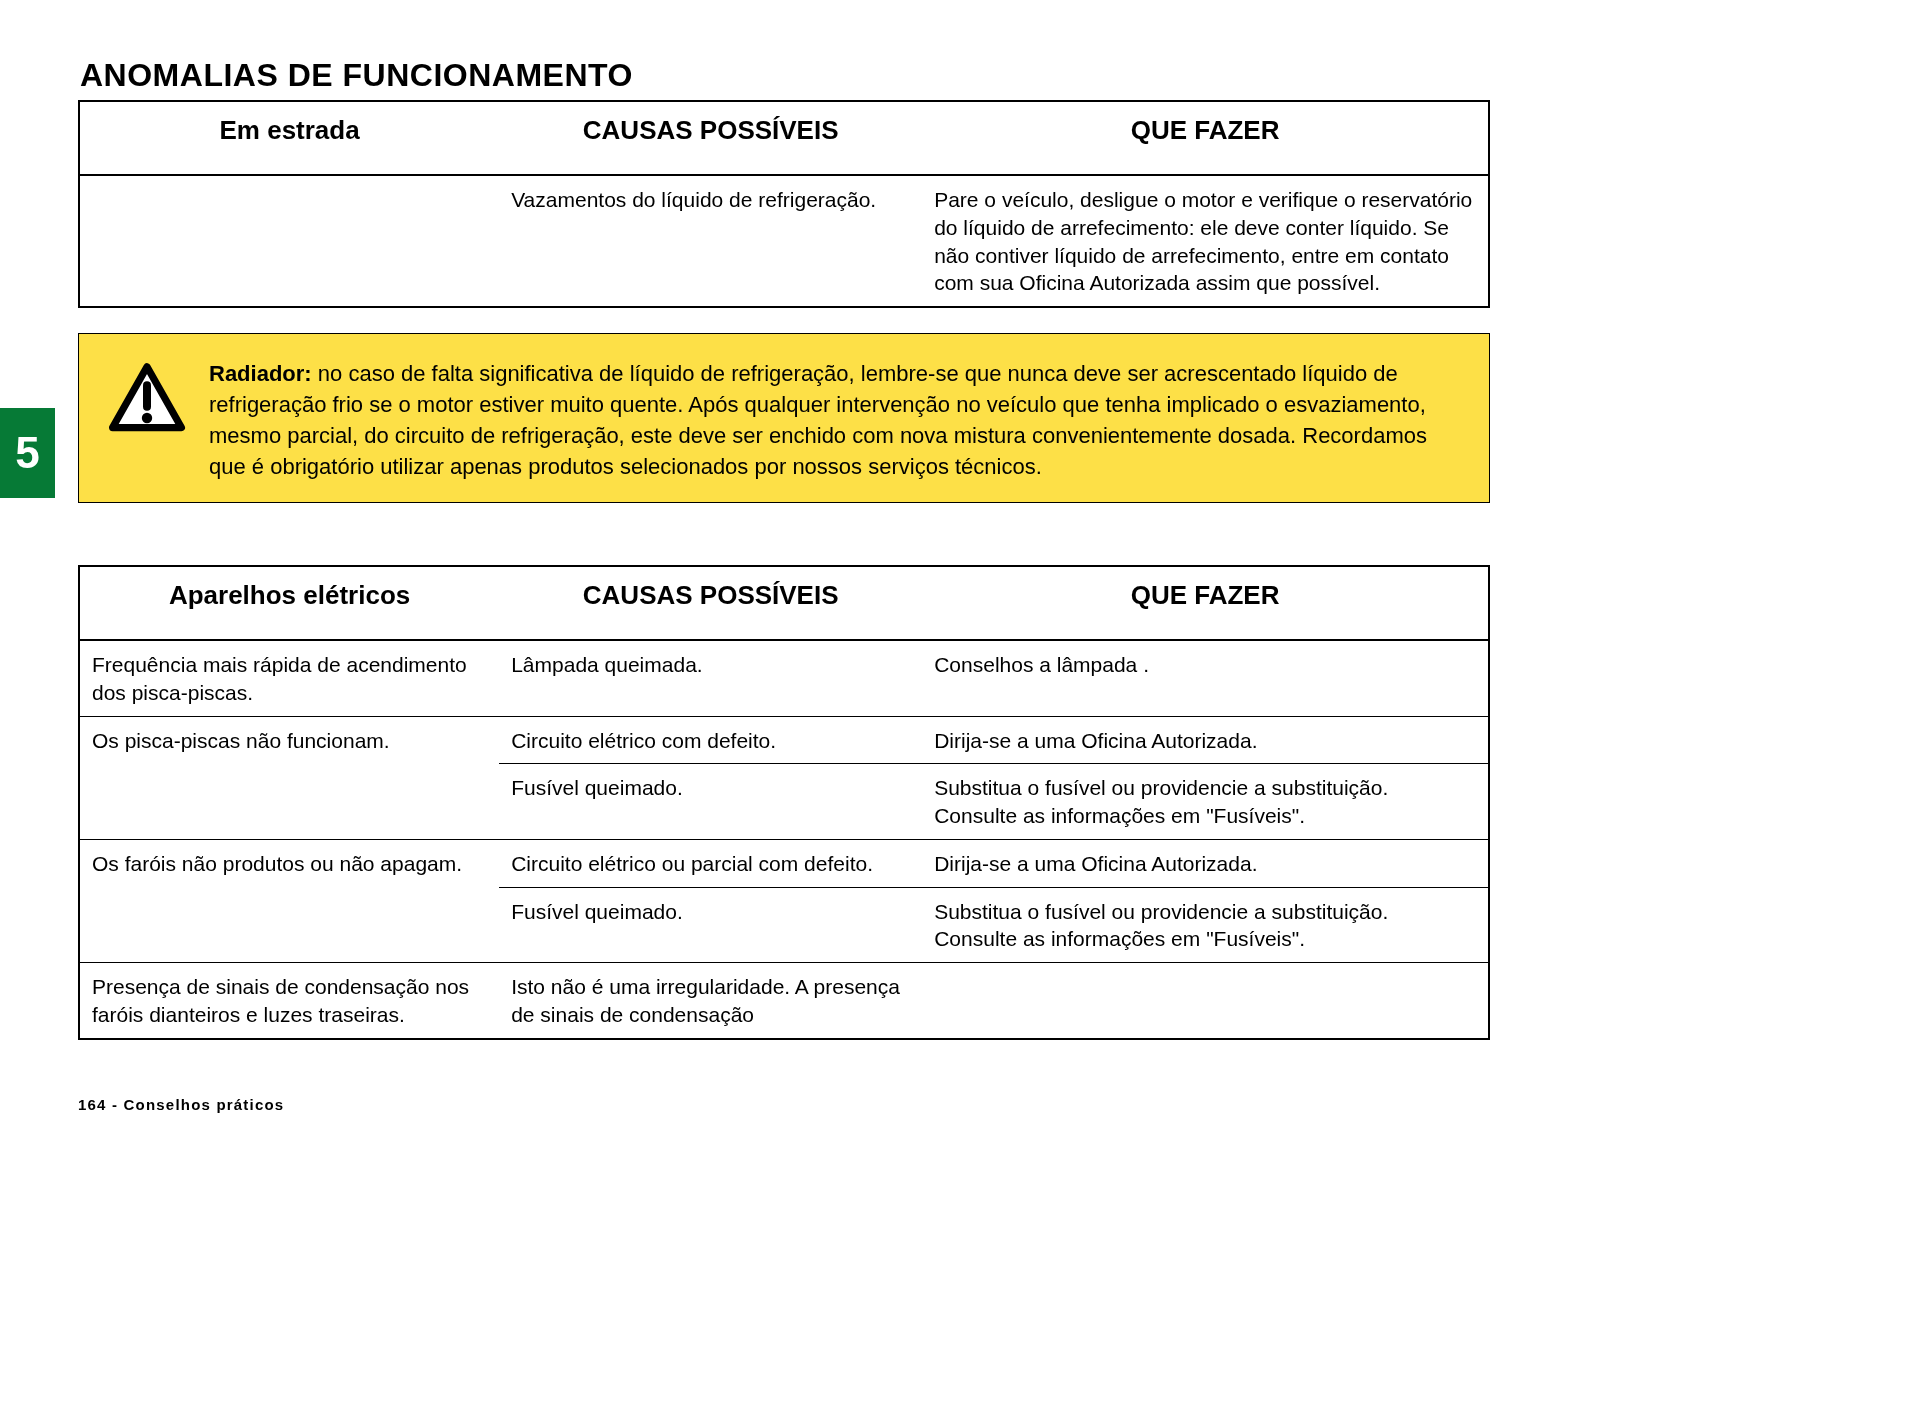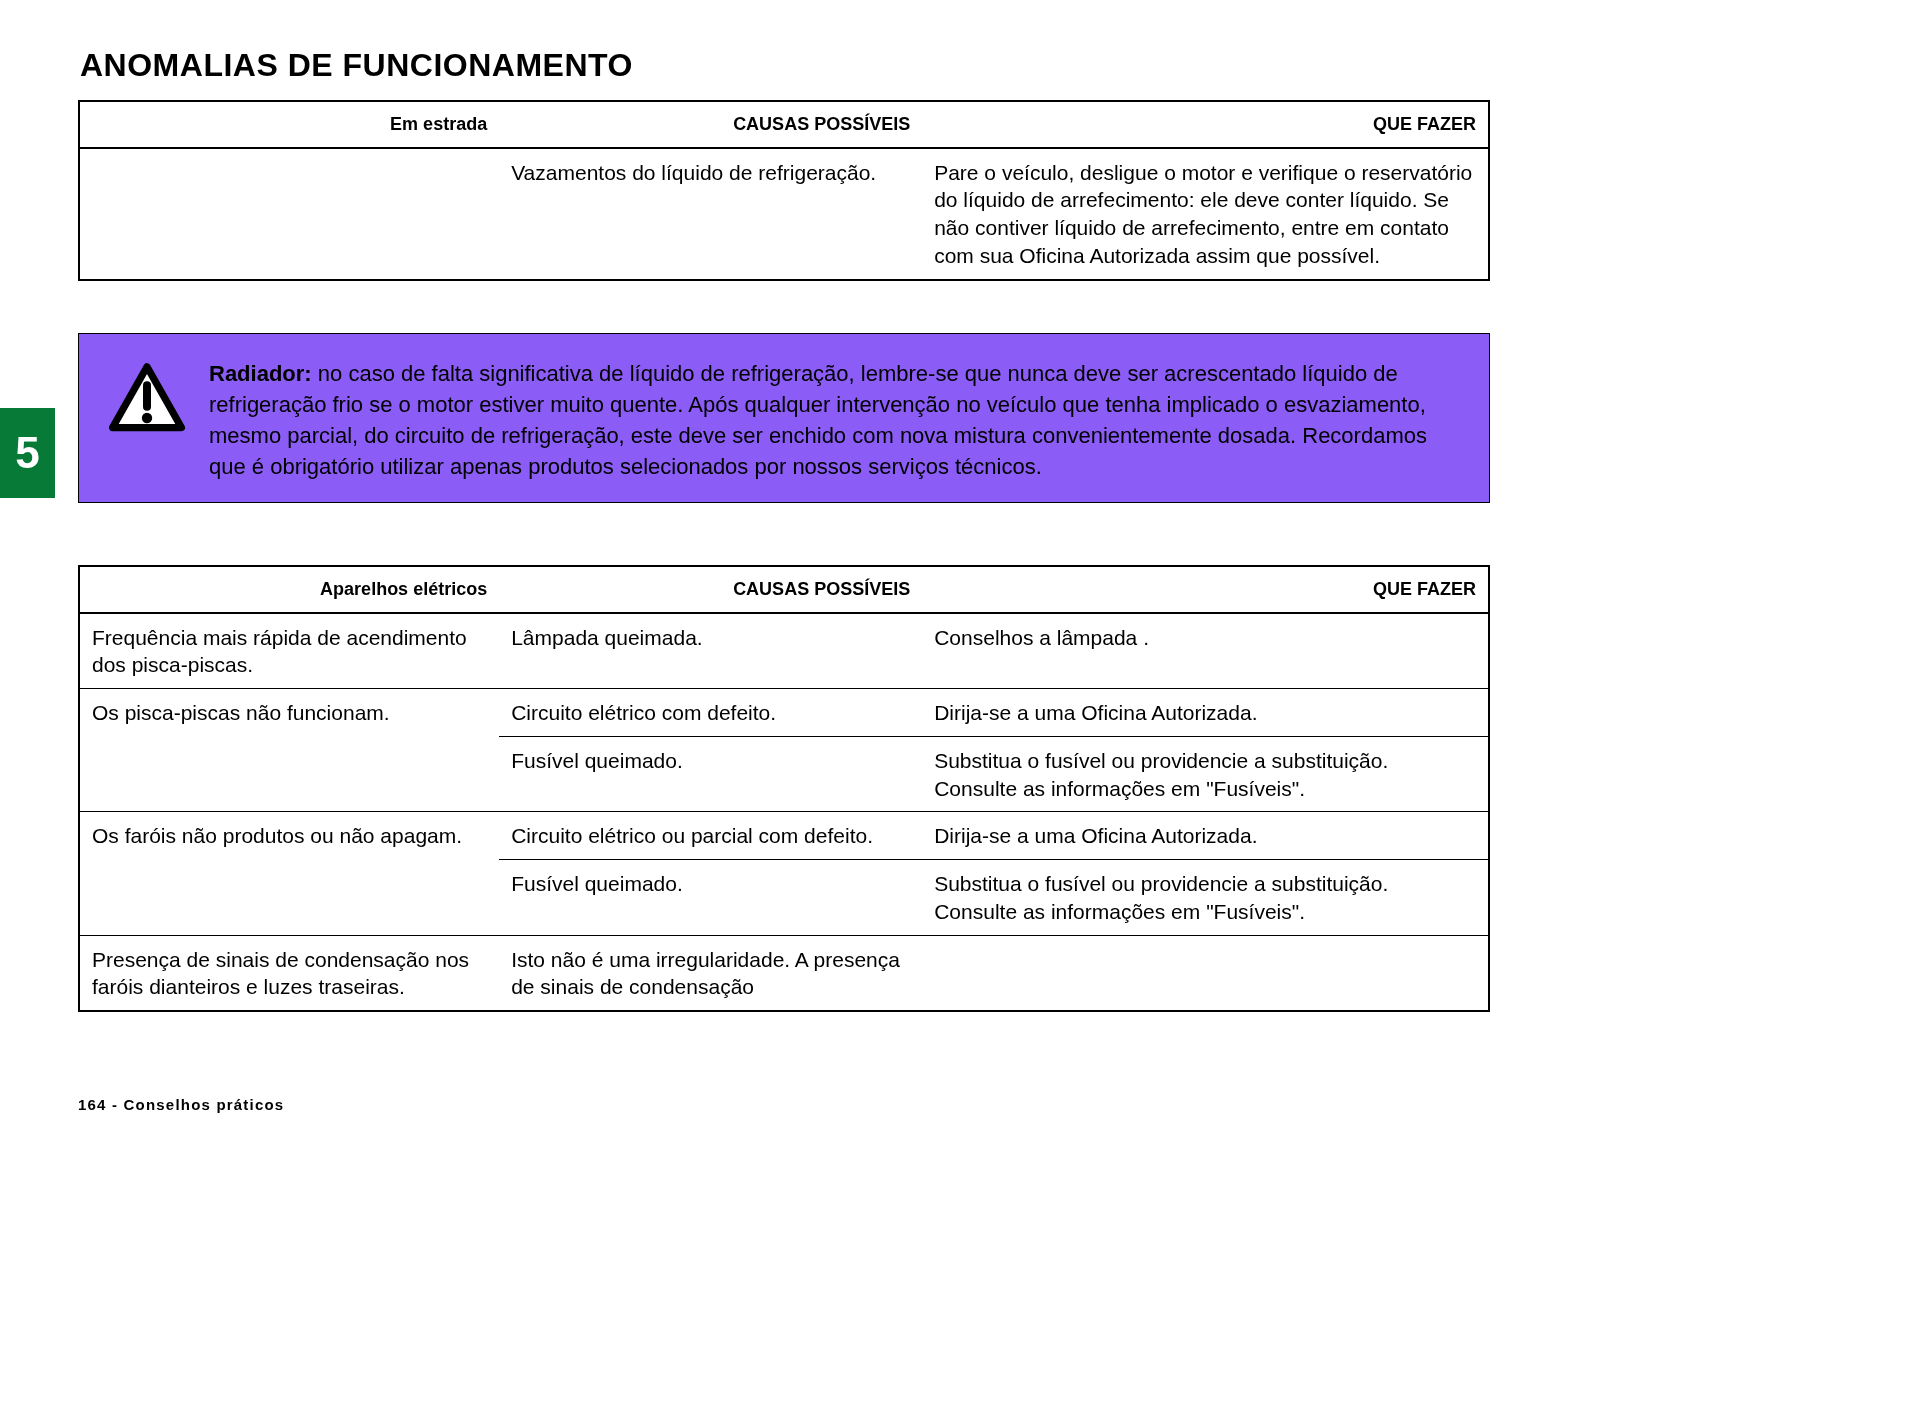--- a/index.html
+++ b/index.html
@@ -11,61 +11,61 @@
   .page {
     position: relative;
     width: 1920px;
     height: 1421px;
     background: #ffffff;
     overflow: hidden;
   }
   .page-title {
     position: absolute;
     left: 80px;
-    top: 47px;
+    top: 57px;
     font-size: 32px;
     font-weight: bold;
     letter-spacing: 0.5px;
   }
   
   .tbl-wrap { position: absolute; left: 78px; width: 1412px; }
   .tbl-road  { top: 100px; }
   .tbl-elec  { top: 565px; }
   table.tbl {
     width: 100%;
     border-collapse: collapse;
     table-layout: fixed;
     border: 2px solid #000;
     font-size: 21px;
     line-height: 1.32;
   }
   col.c1 { width: 29.8%; }
   col.c2 { width: 30.0%; }
   col.c3 { width: 40.2%; }
   table.tbl th {
-    text-align: right;
-    font-size: 18px;
-    font-weight: bold;
-    padding: 11px 12px 10px 12px;
+    text-align: center;
+    font-size: 26px;
+    font-weight: bold;
+    padding: 11px 12px 27px 12px;
     border-bottom: 2px solid #000;
     vertical-align: top;
   }
   table.tbl td {
     vertical-align: top;
     padding: 10px 14px 9px 12px;
   }
   tr.rsep > td { border-top: 1.5px solid #000; }
   tr.sub  > td { border-top: 1.5px solid #000; }
   
   .warning-box {
     position: absolute;
     left: 78px;
     top: 333px;
     width: 1412px;
-    background: #8b5cf6;
+    background: #fde047;
     border: 1.5px solid #000;
     padding: 24px 30px 20px 28px;
     font-size: 22px;
     line-height: 31px;
   }
   .warning-icon {
     float: left;
     width: 80px;
     height: 76px;
     margin: 2px 22px 20px 0;

